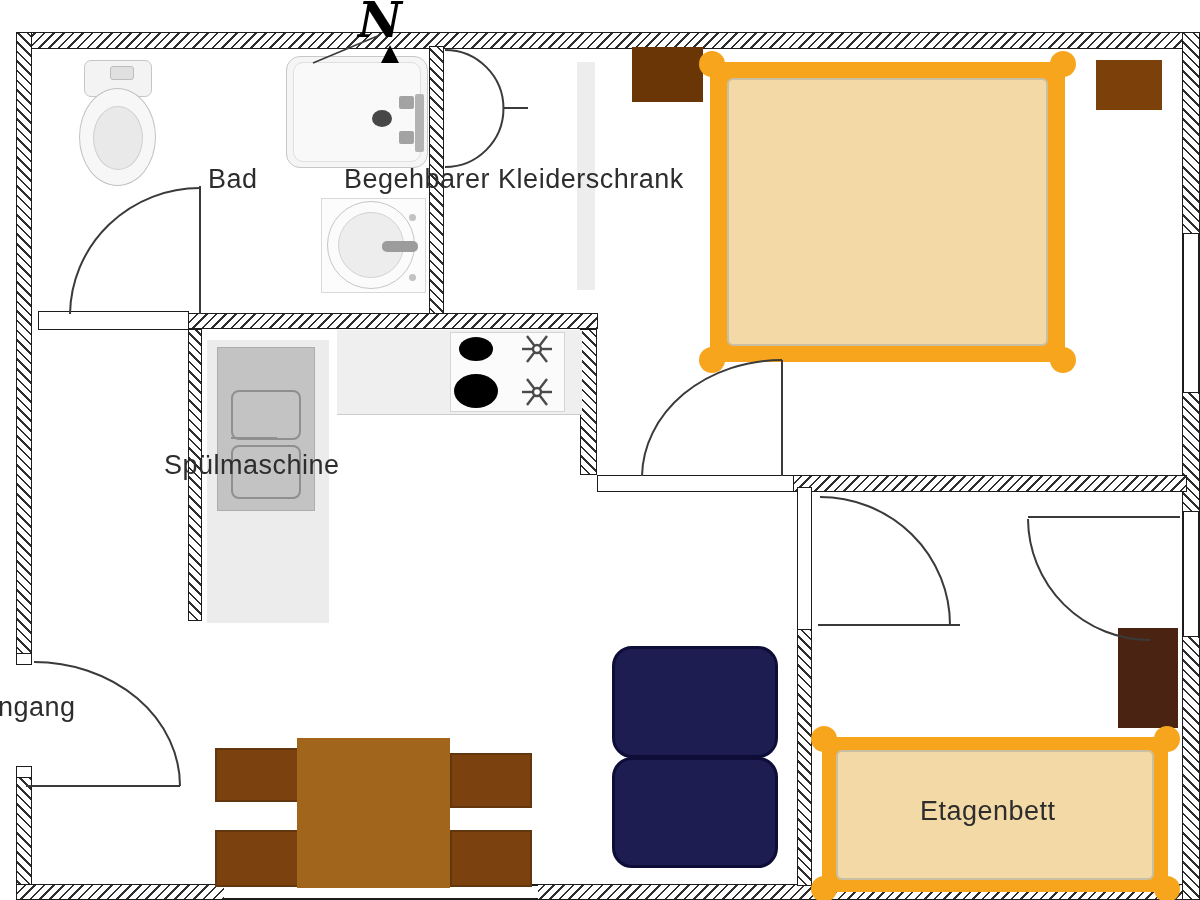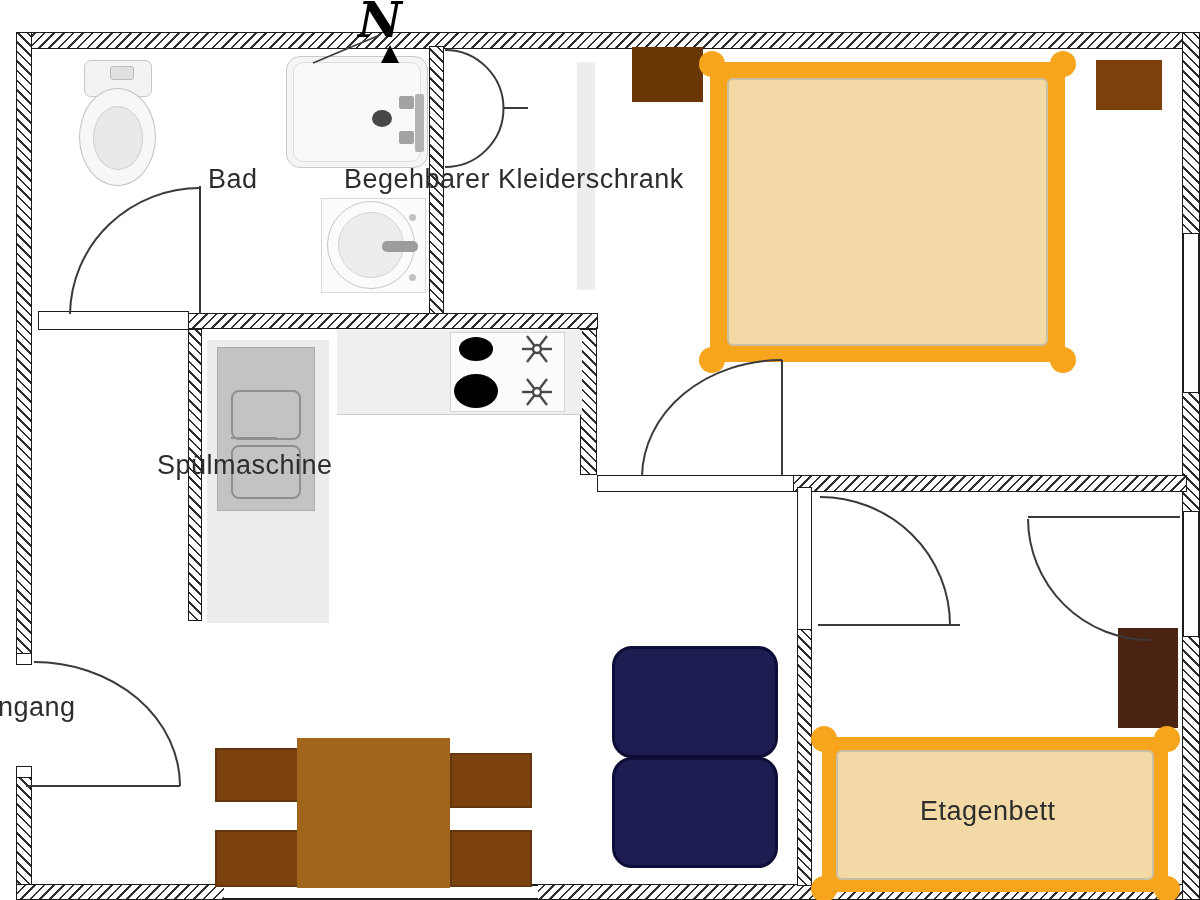--- a/index.html
+++ b/index.html
@@ -147,15 +147,15 @@
       <circle cx="537" cy="392" r="4" fill="#fff"></circle>
     </g>
   </g>
 </svg>
 
 <div class="label" style="left:358px;top:-8px;font-size:48px;font-weight:bold;font-style:italic;font-family:'DejaVu Serif',serif;color:#000;">N</div>
 <div class="abs" style="left:381px;top:45px;width:0;height:0;border-left:9px solid transparent;border-right:9px solid transparent;border-bottom:18px solid #000;"></div>
 
 <div class="label" style="left:208px;top:164px;">Bad</div>
 <div class="label" style="left:344px;top:164px;">Begehbarer Kleiderschrank</div>
-<div class="label" style="left:157px;top:450px;">Spülmaschine</div>
+<div class="label" style="left:164px;top:450px;">Spülmaschine</div>
 <div class="label" style="left:920px;top:796px;">Etagenbett</div>
 <div class="label" style="left:-2px;top:692px;">ngang</div>
 
 </body></html>

